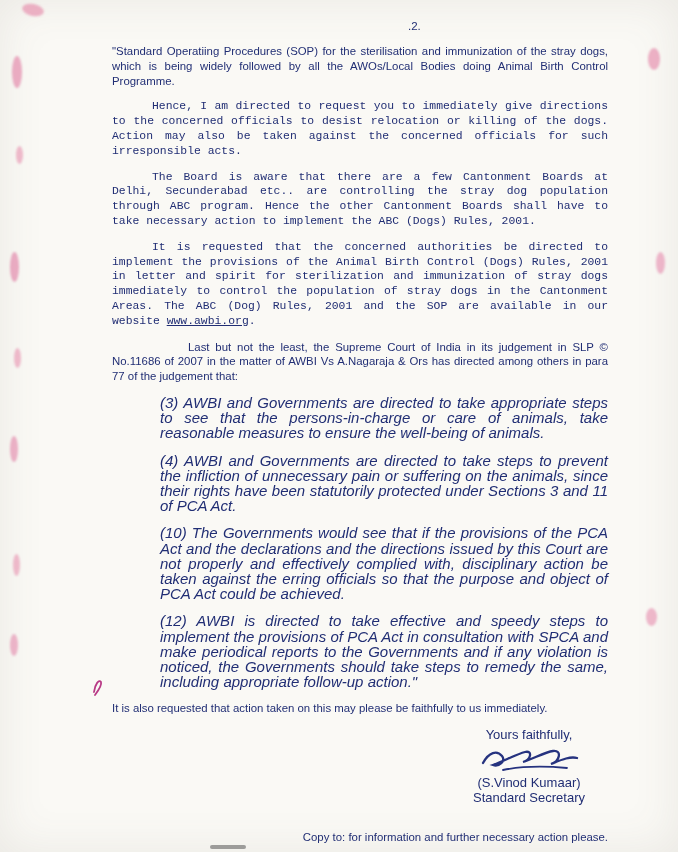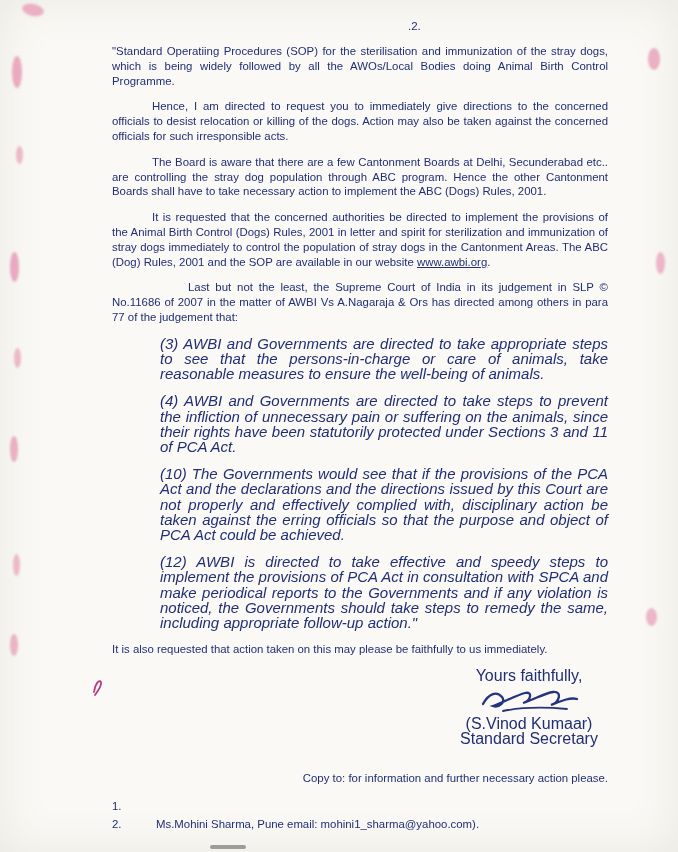--- a/index.html
+++ b/index.html
@@ -11,30 +11,30 @@
     color:#212e74;
     overflow:hidden;
     box-shadow: inset 0 0 46px rgba(95,88,76,0.10);
   }
   .page-number { position:absolute; top:20px; left:408px; font-size:11.5px; }
   .body-text {
     position:absolute; top:44px; left:112px; width:496px;
     font-size:11.4px; line-height:14.8px; text-align:justify;
   }
   p.para { margin-bottom:11px; }
-  p.indent { text-indent:40px; }
+  p.indent { text-indent:40px;font-family:Liberation Mono, monospace; }
   p.indent-lg { text-indent:76px; }
   .quote {
     margin-left:48px; margin-bottom:12px;
     font-style:italic; font-size:15px; line-height:15.2px;
     text-align:justify;
   }
   .underline { text-decoration:underline; }
   .request-line { margin-top:3px; margin-bottom:0; text-align:left; }
-  .closing { width:170px; margin:9px -6px 0 auto; text-align:center; font-size:16px; line-height:15px; }
+  .closing { width:170px; margin:9px -6px 0 auto; text-align:center; font-size:13px; line-height:15px; }
   .closing .sig-wrap { height:32px; margin-top:1px; }
   .copy-heading { margin-top:25px; text-align:right; }
   .copy-list { margin-top:13px; }
   .copy-row { display:flex; margin-bottom:3px; text-align:left; }
   .copy-num { width:44px; flex:0 0 44px; }
   .artifact { position:absolute; border-radius:50%; filter:blur(1.2px); pointer-events:none; }
   .pen-tick { position:absolute; left:90px; top:676px; }
 </style>
 </head>
 <body>

